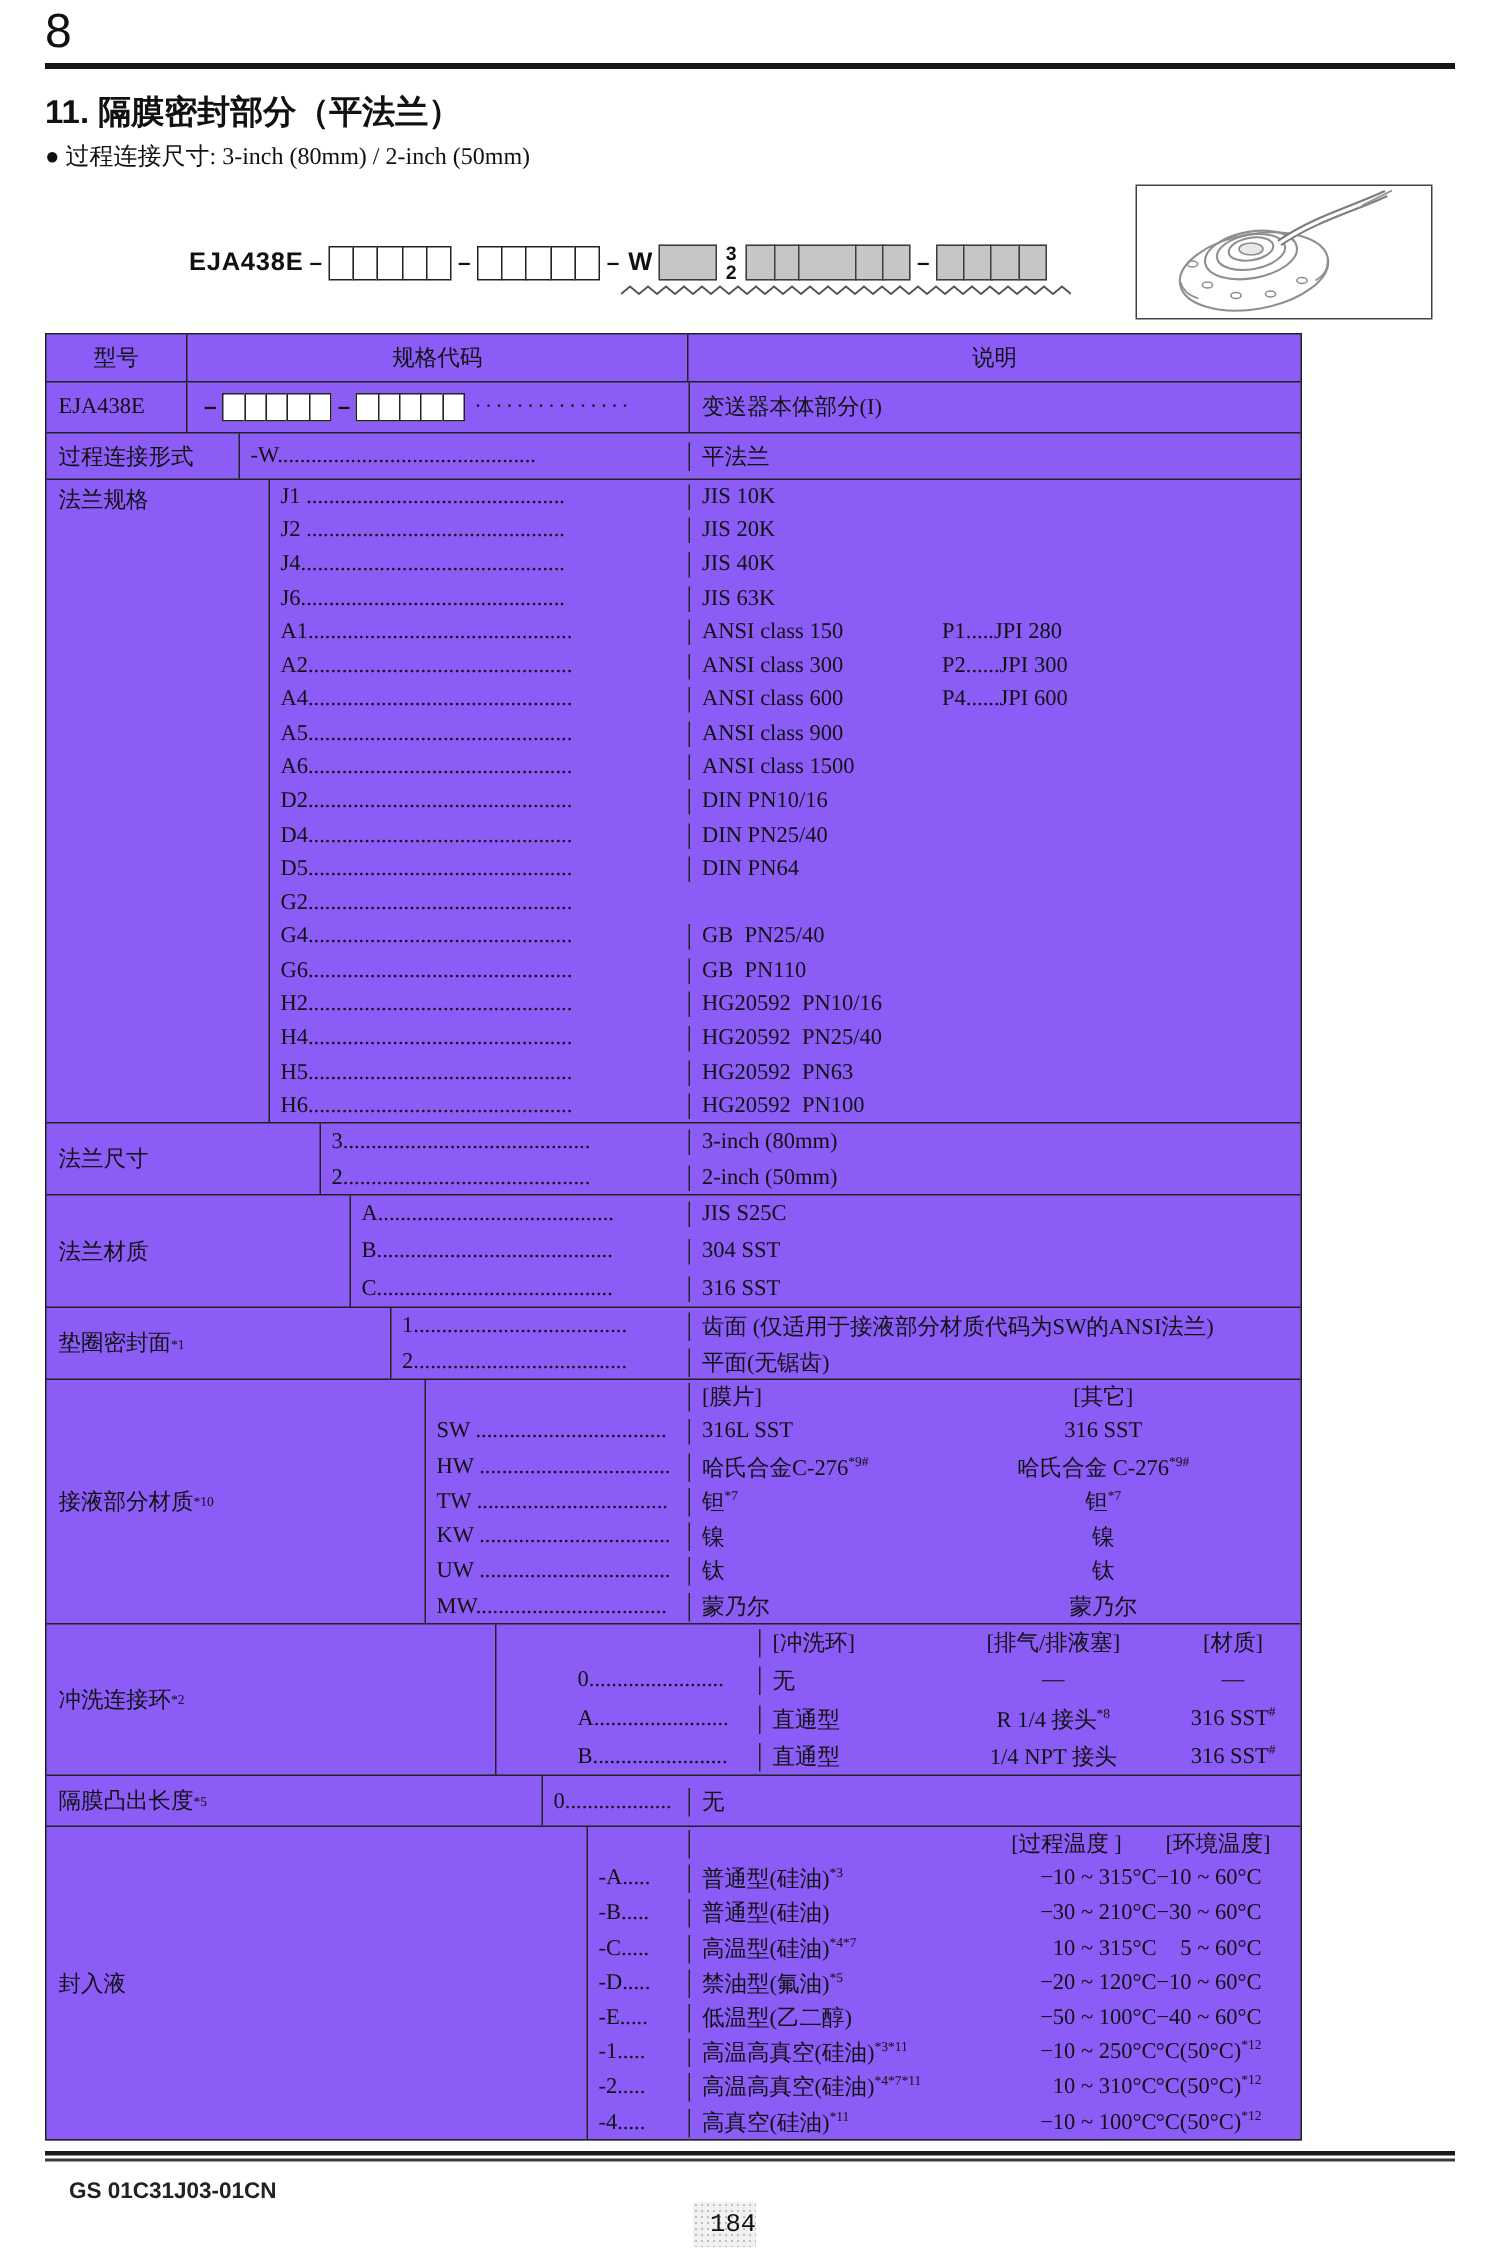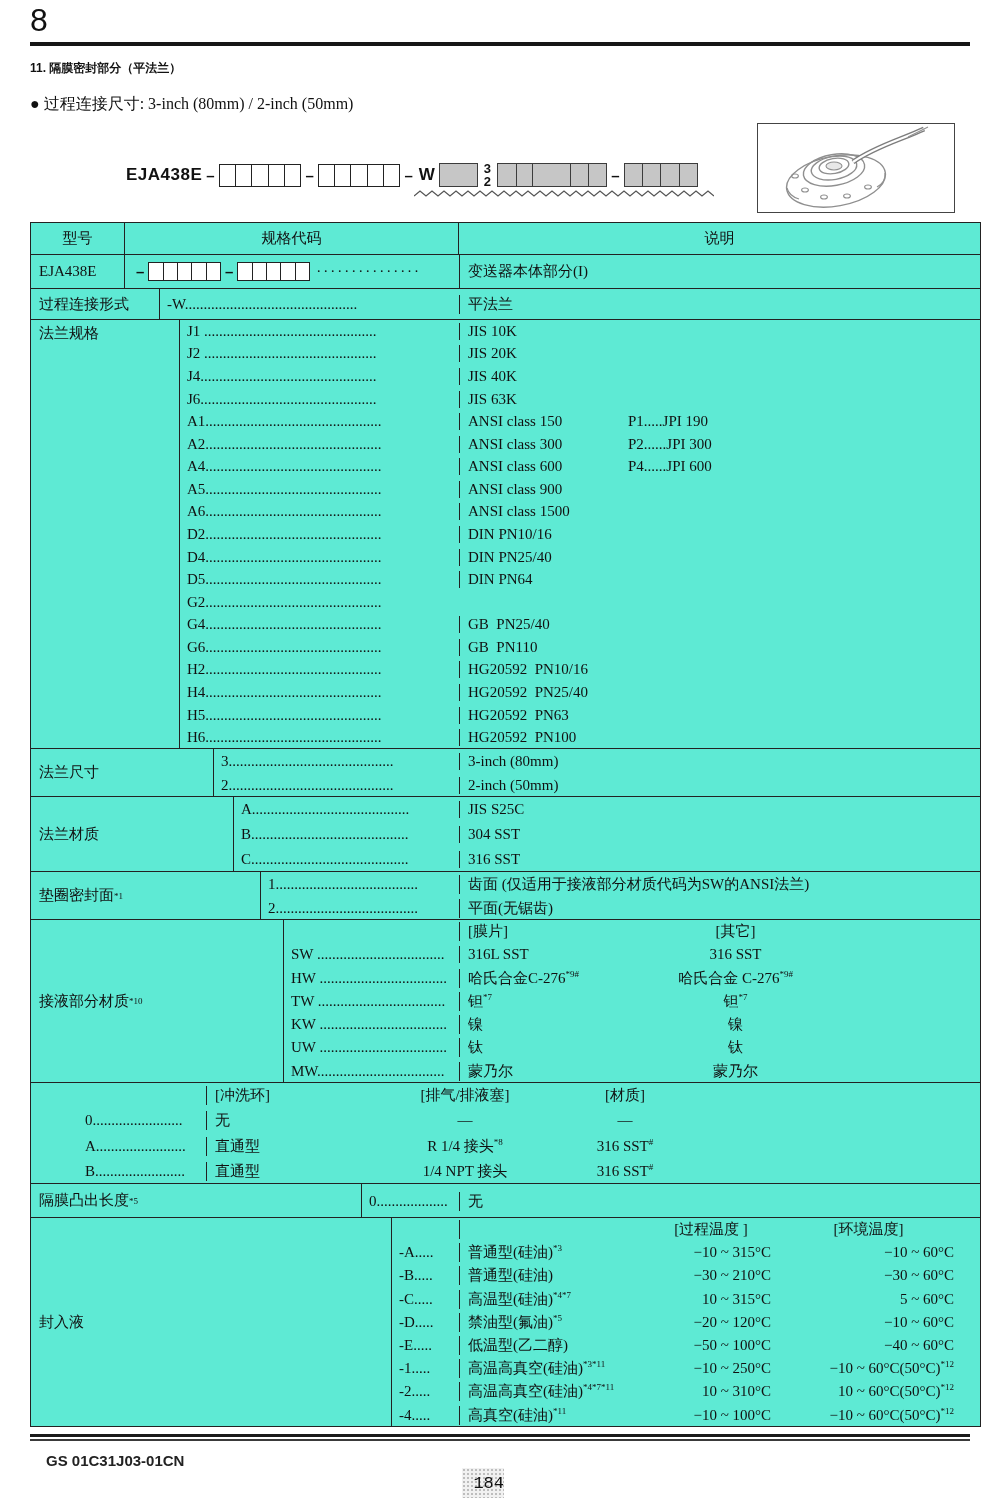--- a/index.html
+++ b/index.html
@@ -4,21 +4,21 @@
 <style>
   html,body{margin:0;padding:0;background:#ffffff;}
   #page{position:relative;width:1000px;height:1506px;background:#fff;overflow:hidden;
         font-family:"Liberation Serif","DejaVu Serif",serif;color:#111;font-size:15px;}
 
   
   .pagenum{position:absolute;left:30px;top:2px;font-family:"Liberation Sans","DejaVu Sans",sans-serif;
            font-size:32px;font-weight:400;color:#111;}
   .toprule{position:absolute;left:30px;top:42px;width:940px;height:4px;background:#161616;}
   .heading{position:absolute;left:30px;top:60px;font-family:"Liberation Sans","DejaVu Sans",sans-serif;
-           font-size:12px;font-weight:700;color:#111;}
+           font-size:22px;font-weight:700;color:#111;}
   .bullet{position:absolute;left:30px;top:94px;font-size:16px;color:#111;}
 
   
   .mcode{position:absolute;left:126px;top:162px;display:flex;align-items:center;height:26px;}
   .mc-prefix{font-family:"Liberation Sans","DejaVu Sans",sans-serif;font-weight:700;font-size:17px;letter-spacing:.5px;}
   .mc-dash{font-family:"Liberation Sans","DejaVu Sans",sans-serif;font-weight:700;font-size:15px;margin:0 4px;}
   .boxgroup{display:flex;}
   .boxgroup .bx{width:15.5px;height:21px;border:1.2px solid #222;background:#fff;margin-left:-1.2px;}
   .boxgroup .bx:first-child{margin-left:0;}
   .boxgroup.gray .bx{background:#c6c6c6;border-color:#3c3c3c;height:22px;}
@@ -26,21 +26,21 @@
   .mc-single{width:37px;height:22px;background:#c6c6c6;border:1.2px solid #3c3c3c;}
   .mc-stack{display:flex;flex-direction:column;align-items:center;justify-content:center;
             font-family:"Liberation Sans","DejaVu Sans",sans-serif;font-weight:700;font-size:13px;
             line-height:13px;margin:0 6px;}
   .wavy{position:absolute;left:414px;top:190px;}
 
   
   .illus{position:absolute;left:757px;top:123px;width:196px;height:88px;border:1.5px solid #444;background:#fff;}
 
   
-  .table{position:absolute;left:30px;top:222px;width:951px;border:1.5px solid #222;box-sizing:border-box;background:#5eead4;}
+  .table{position:absolute;left:30px;top:222px;width:838px;border:1.5px solid #222;box-sizing:border-box;background:#8b5cf6;}
   .sec{display:flex;border-top:1.5px solid #222;box-sizing:border-box;}
   .sec:first-child{border-top:none;}
   .lbl{flex:0 0 auto;box-sizing:border-box;border-right:1.5px solid #222;padding-left:8px;
        display:flex;align-items:center;white-space:pre;overflow:hidden;}
   .lbl sup{font-size:9px;line-height:0;}
   .rows{flex:1 1 auto;display:flex;flex-direction:column;overflow:hidden;min-width:0;}
   .rpt{display:contents;}
   .ln{display:flex;align-items:center;flex:0 0 auto;min-width:0;}
   .code{flex:0 0 auto;box-sizing:border-box;padding-left:7px;overflow:hidden;white-space:pre;}
   .dsc{flex:1 1 auto;box-sizing:border-box;border-left:1.5px solid #222;display:flex;align-items:center;
@@ -228,21 +228,21 @@
               <span class="dsc"><span class="c main">JIS 40K</span><span class="c"></span></span>
             </div>
           
             <div class="ln">
               <span class="code">J6...............................................</span>
               <span class="dsc"><span class="c main">JIS 63K</span><span class="c"></span></span>
             </div>
           
             <div class="ln">
               <span class="code">A1...............................................</span>
-              <span class="dsc"><span class="c main">ANSI class 150</span><span class="c">P1.....JPI 190</span></span>
+              <span class="dsc"><span class="c main">ANSI class 150</span><span class="c">P1.....JPI 280</span></span>
             </div>
           
             <div class="ln">
               <span class="code">A2...............................................</span>
               <span class="dsc"><span class="c main">ANSI class 300</span><span class="c">P2......JPI 300</span></span>
             </div>
           
             <div class="ln">
               <span class="code">A4...............................................</span>
               <span class="dsc"><span class="c main">ANSI class 600</span><span class="c">P4......JPI 600</span></span>
@@ -409,20 +409,21 @@
           
             <div class="ln">
               <span class="code">MW..................................</span>
               <span class="dsc"><span class="c cm"><span>蒙乃尔</span><sup></sup></span><span class="c co"><span><span>蒙乃尔</span><sup></sup></span></span></span>
             </div>
           </div>
       </div>
     </div>
 
     <div class="sec s-flush">
+      <div class="lbl"><span>冲洗连接环</span><sup>*2</sup></div>
       <div class="rows">
         <div class="ln">
           <span class="code"></span>
           <span class="dsc"><span class="c c1">[冲洗环]</span><span class="c c2">[排气/排液塞]</span><span class="c c3">[材质]</span></span>
         </div>
         <div class="rpt">
           
         
             <div class="ln">
               <span class="code">0........................</span>

